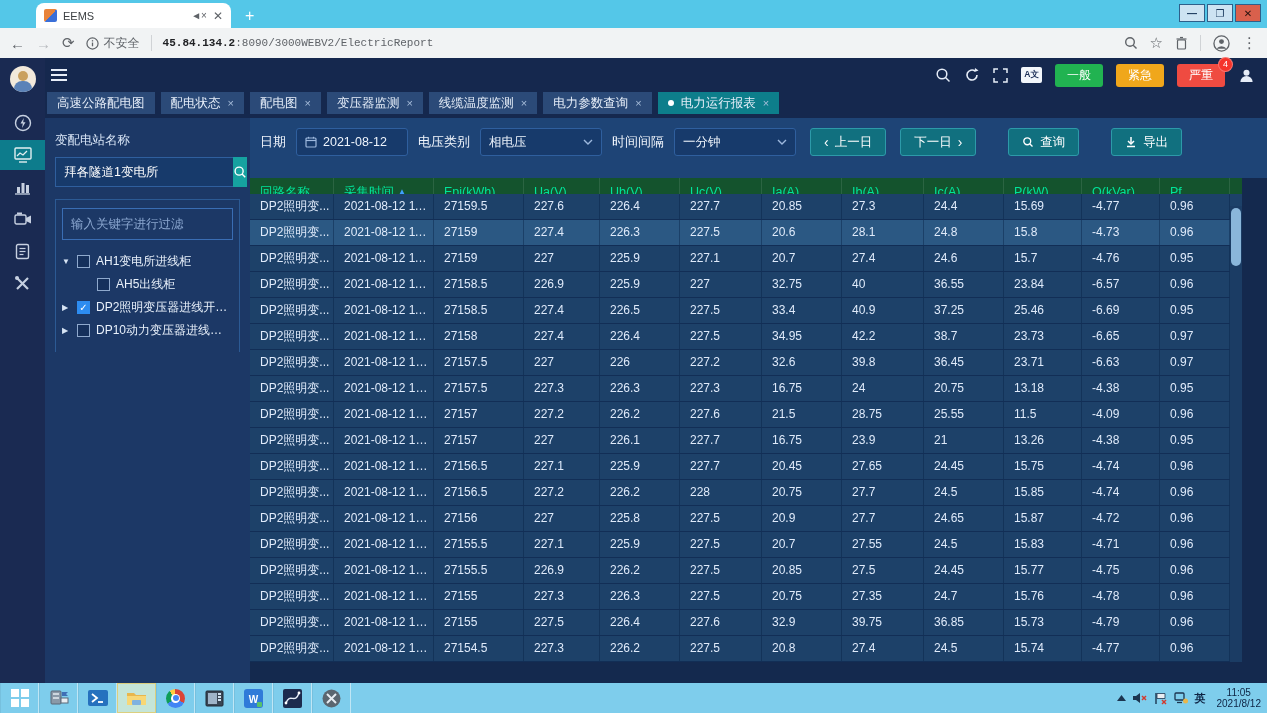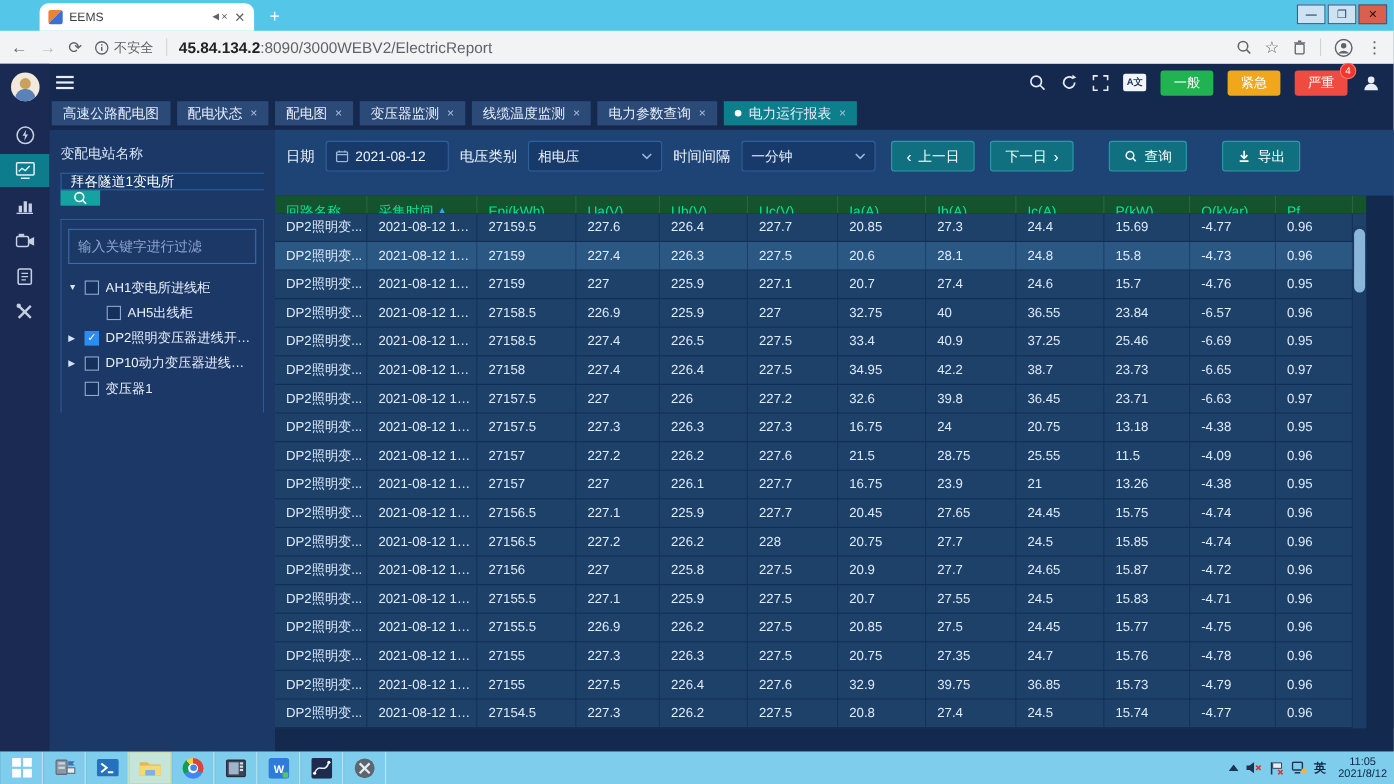--- a/index.html
+++ b/index.html
@@ -19,21 +19,21 @@
   .winctl { position:absolute; right:6px; top:4px; display:flex; gap:2px; }
   .wbtn { width:26px; height:18px; border:1px solid #2e5f8a; background:#cde3f2; color:#1c3a5e;
     font-size:10px; display:flex; align-items:center; justify-content:center; font-weight:bold; }
   .wbtn.close { background:#d9604c; color:#27120e; }
 
   .addrbar { height:30px; background:#f1f3f4; display:flex; align-items:center; padding:0 10px; gap:11px;
     font-size:12px; color:#5f6368; }
   .nav-ic { font-size:15px; color:#5f6368; }
   .nav-ic.dis { color:#b7babd; }
   .sec-chip { display:flex; align-items:center; gap:5px; }
-  .urlbox { flex:1; display:flex; align-items:center; gap:0; font-size:14px; }
+  .urlbox { flex:1; display:flex; align-items:center; gap:0; font-size:11px;font-family:Liberation Mono, monospace; }
   .url-host { color:#202124; font-weight:bold; }
   .url-rest { color:#5f6368; }
   .vline { width:1px; height:16px; background:#d0d3d6; }
   .addr-right { display:flex; align-items:center; gap:12px; }
 
   
   .app { height:625px; background:#15284e; position:relative; display:flex; }
   .rail { width:45px; background:#1a2a52; display:flex; flex-direction:column; align-items:center; padding-top:8px; }
   .avatar { width:26px; height:26px; border-radius:50%; background:#f2e9db; overflow:hidden; position:relative; margin-bottom:16px; }
   .avatar::before { content:""; position:absolute; left:8px; top:5px; width:10px; height:10px; border-radius:50%; background:#caa05e; }
@@ -61,21 +61,21 @@
     display:flex; align-items:center; gap:7px; cursor:default; }
   .app-tab .tx { color:#a7bdda; font-size:11px; }
   .app-tab.active { background:#0d7e8b; }
   .app-tab .dot { width:6px; height:6px; border-radius:50%; background:#fff; }
 
   .content { flex:1; display:flex; min-height:0; }
 
   
   .sidebar { width:205px; background:#1c3866; padding:14px 10px 0 10px; }
   .sb-label { color:#d8e5f6; font-size:12.5px; margin-bottom:8px; }
-  .sb-row { display:flex; height:30px;flex-direction:column; }
+  .sb-row { display:flex; height:30px; }
   .sb-input { flex:1; background:#173a6b; border:1px solid #2f5f9e; border-right:none; color:#fff;
     font-size:12.5px; padding:0 8px; outline:none; font-family:inherit; }
   .sb-search { width:36px; background:#16a2a0; border:none; color:#fff; display:flex; align-items:center; justify-content:center; }
   .tree-panel { margin-top:12px; border:1px solid #2c5a94; border-bottom:none; padding:8px 6px 10px 6px; }
   .flt-input { width:100%; height:32px; background:#1c3866; border:1px solid #3a6db3; color:#fff;
     font-size:12.5px; padding:0 8px; outline:none; font-family:inherit; }
   .flt-input::placeholder { color:#8aa6cf; }
   .tree { margin-top:10px; }
   .tree-row { display:flex; align-items:center; height:23px; color:#e9f1fb; font-size:12px; white-space:nowrap; }
   .tree-arrow { width:15px; font-size:8px; color:#d7e4f4; flex:none; }
@@ -331,25 +331,20 @@
               </div>
               <div class="tree-row" style="padding-left: 0px;">
                 <span class="tree-arrow">▶</span>
                 <span class="cb on">✓</span>
                 <span class="tree-label">DP2照明变压器进线开关及控制室</span>
               </div>
               <div class="tree-row" style="padding-left: 0px;">
                 <span class="tree-arrow">▶</span>
                 <span class="cb"></span>
                 <span class="tree-label">DP10动力变压器进线开关及控制室</span>
-              </div>
-              <div class="tree-row" style="padding-left: 0px;">
-                <span class="tree-arrow"></span>
-                <span class="cb"></span>
-                <span class="tree-label">变压器1</span>
               </div>
             </div>
         </div>
       </div>
 
       <div class="main">
         <div class="filter-strip">
           <span class="f-label">日期</span>
           <div class="f-box f-date">
             <svg class="chev" width="12" height="12" viewBox="0 0 12 12">

